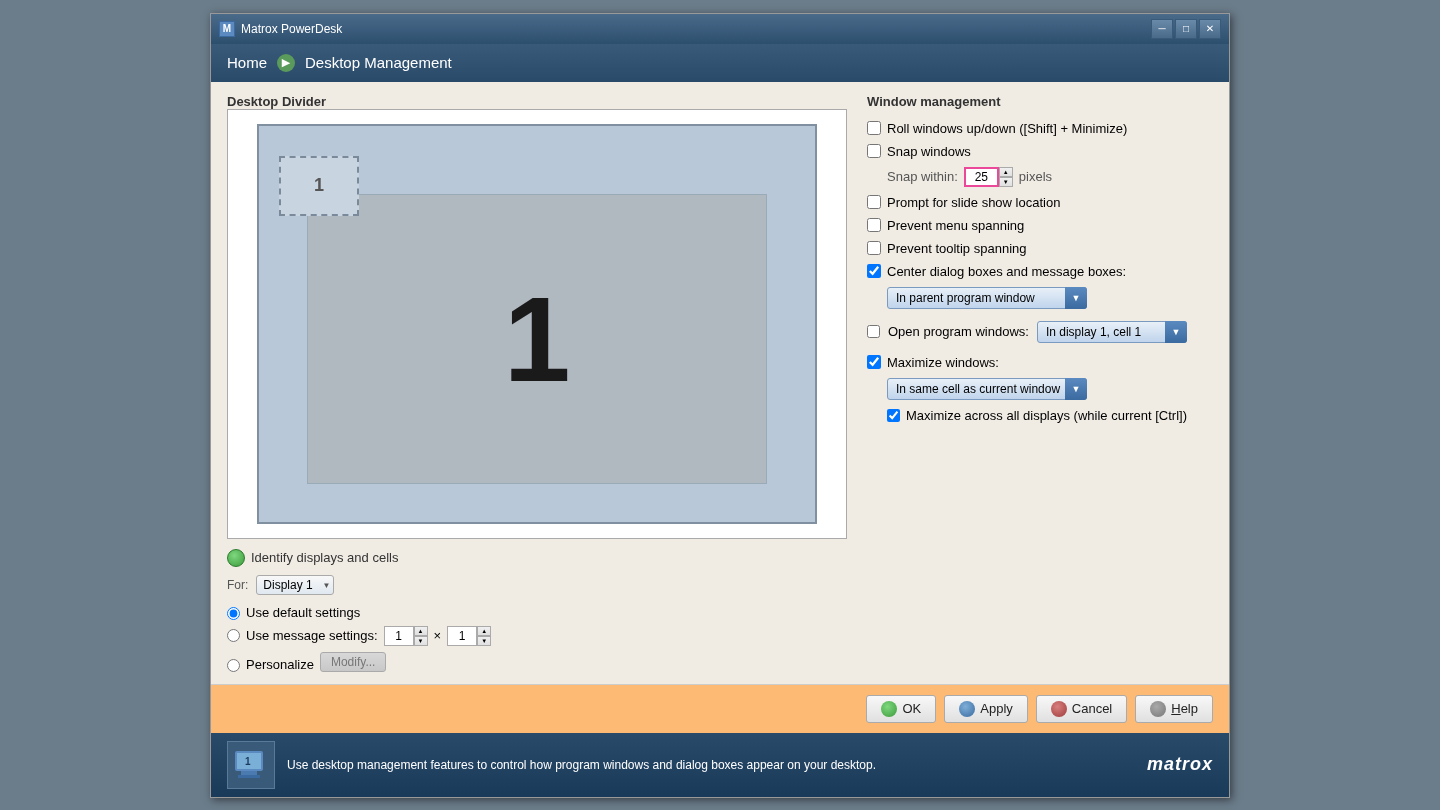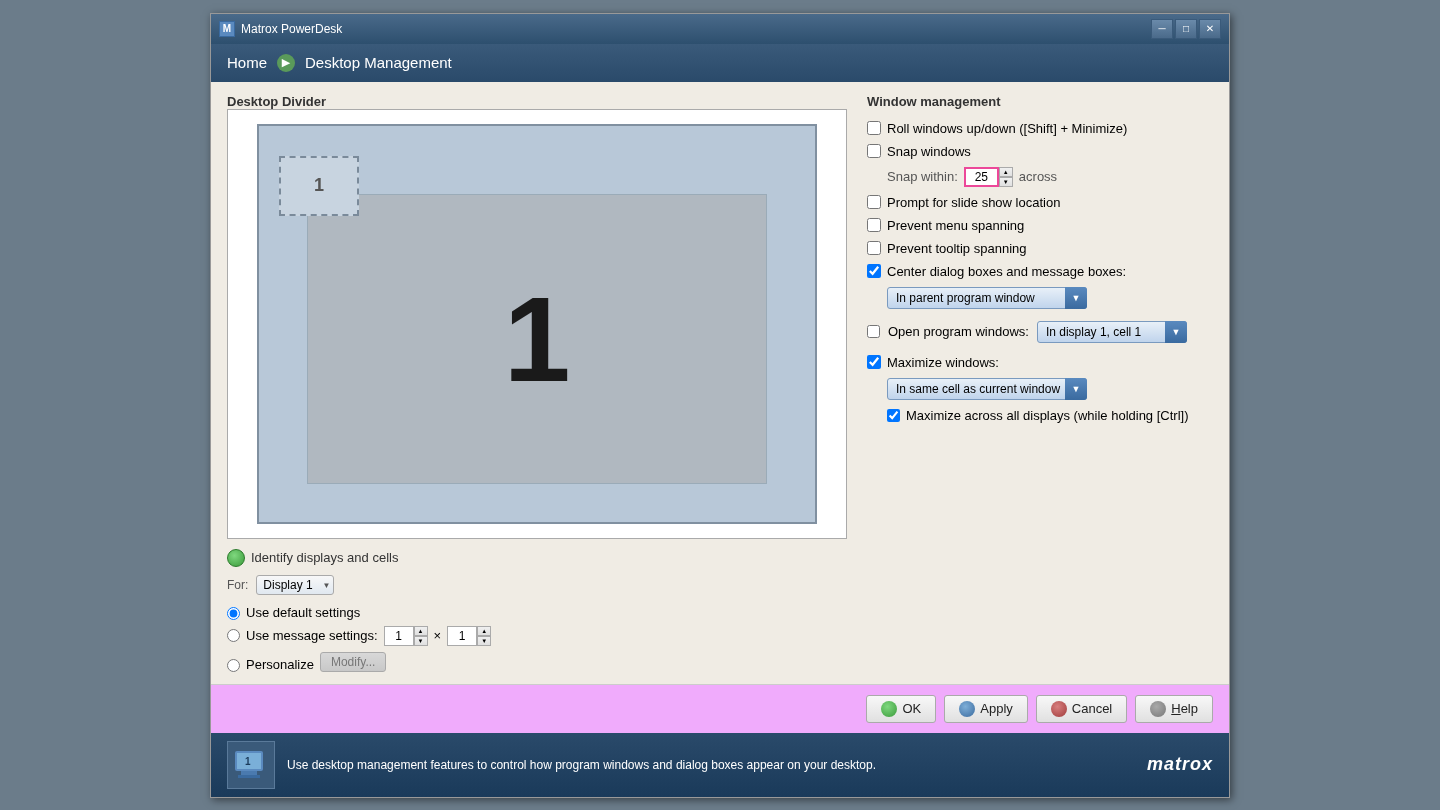--- a/index.html
+++ b/index.html
@@ -342,21 +342,21 @@
       gap: 6px;
     }
     
     .button-bar {
       display: flex;
       justify-content: flex-end;
       align-items: center;
       gap: 8px;
       padding: 10px 16px;
       border-top: 1px solid #ccc;
-      background: #f0abfc;
+      background: #fdba74;
     }
     .action-btn {
       display: flex;
       align-items: center;
       gap: 5px;
       background: linear-gradient(to bottom, #f8f8f8, #e0e0e0);
       border: 1px solid #aaa;
       border-radius: 3px;
       padding: 5px 14px;
       font-size: 13px;
@@ -520,21 +520,21 @@
 
       <div class="snap-within-row">
         <span>Snap within:</span>
         <div class="spinner snap-spinner">
           <input type="text" value="25" style="">
           <div class="spinner-btns">
             <button>▲</button>
             <button>▼</button>
           </div>
         </div>
-        <span>across</span>
+        <span>pixels</span>
       </div>
 
       <div class="checkbox-row">
         <input type="checkbox" style="">
         <span>Prompt for slide show location</span>
       </div>
 
       <div class="checkbox-row">
         <input type="checkbox" style="">
         <span>Prevent menu spanning</span>
@@ -580,21 +580,21 @@
         <div class="maximize-dropdown">
           <div class="dropdown-blue">
             <select>
               <option>In same cell as current window</option>
             </select>
             <div class="dropdown-blue-arrow">▼</div>
           </div>
         </div>
         <div class="maximize-all-row">
           <input type="checkbox" checked="" style="">
-          <span>Maximize across all displays (while holding [Ctrl])</span>
+          <span>Maximize across all displays (while current [Ctrl])</span>
         </div>
       </div>
     </div>
   </div>
 
   <div class="button-bar">
     <button class="action-btn">
       <div class="btn-icon-green"></div>
       <span>OK</span>
     </button>

